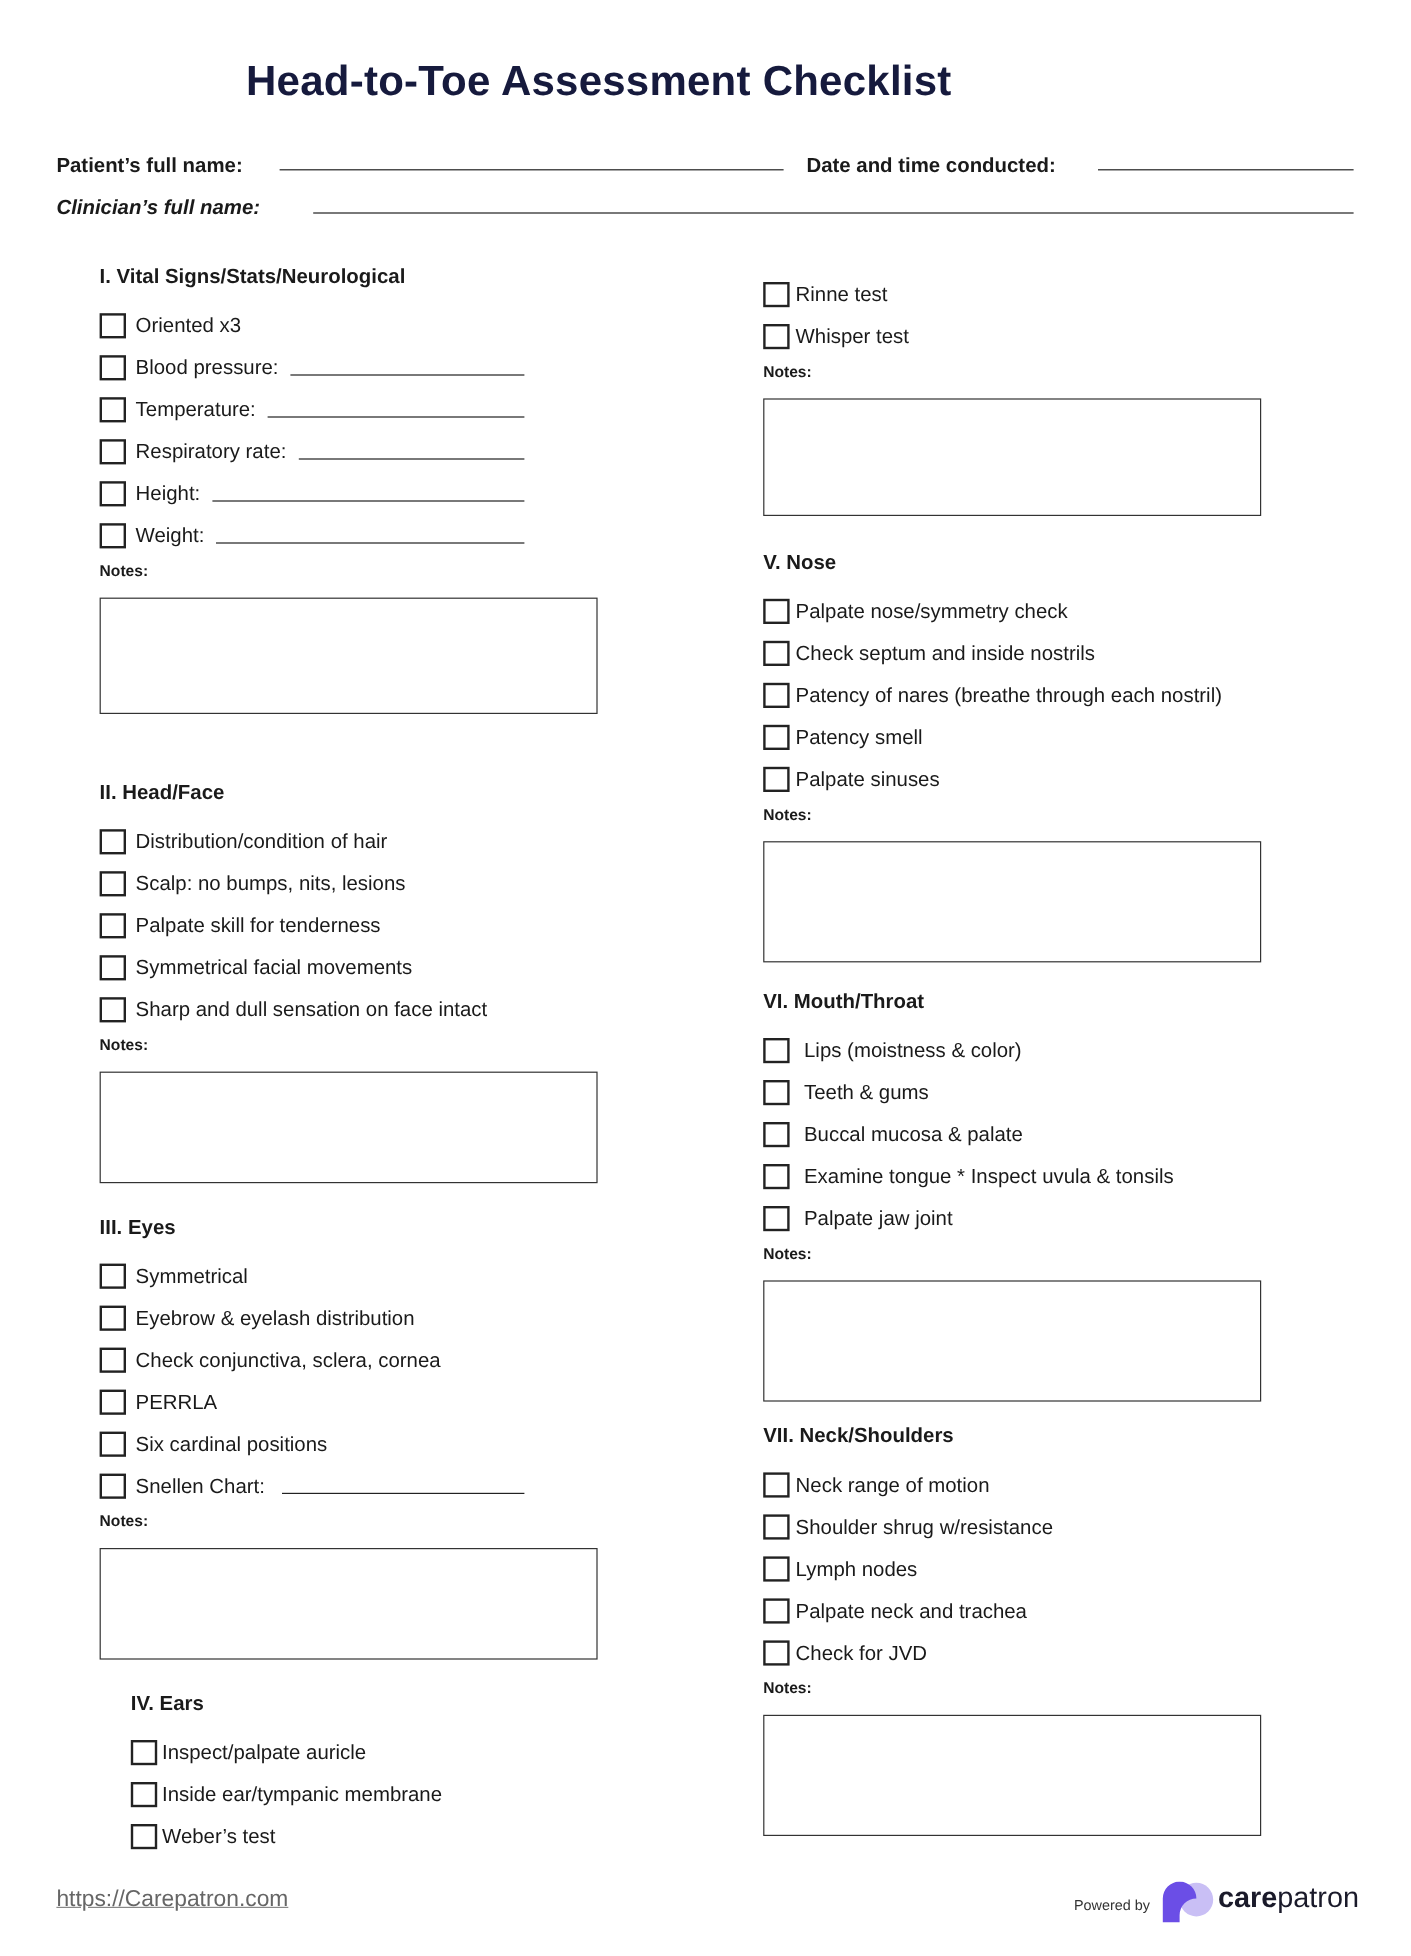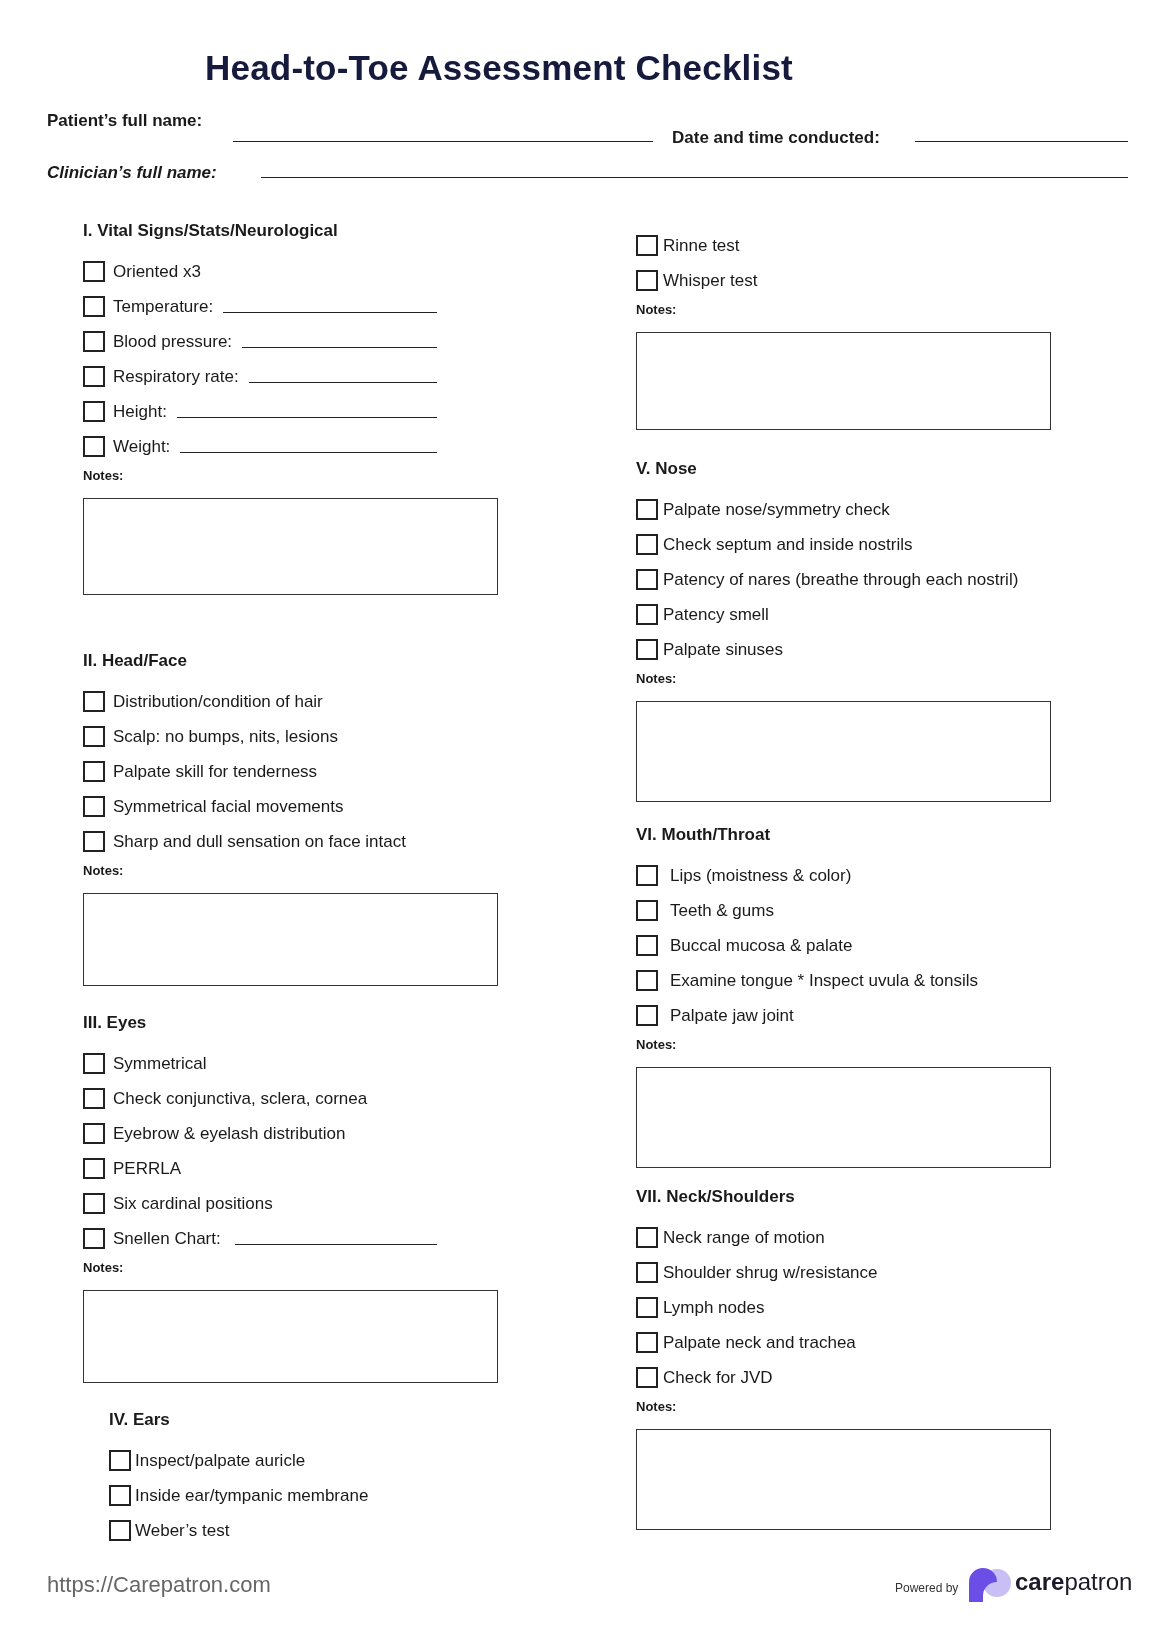--- a/index.html
+++ b/index.html
@@ -20,54 +20,54 @@
     .box {
       width: 22px; height: 21px; border: 2px solid #222; box-sizing: border-box;
       margin-right: 8px; flex: 0 0 auto; background: #fff;
     }
     .item-label { white-space: nowrap; }
     .fill-line { flex: 1 1 auto; border-top: 1.3px solid #222; margin-left: 10px; margin-top: 12px; }
     .notes-label { font-size: 13px; font-weight: bold; height: 34px; line-height: 24px; }
     .notes-box { border: 1.5px solid #333; box-sizing: border-box; background: #fff; }
 
     .footer-link {
-      position: absolute; left: 47px; top: 1572px; font-size: 22px; color: #666;
-      text-decoration-color: #888;
+      position: absolute; left: 47px; top: 1572px; font-size: 19px; color: #666;
+      text-decoration: underline; text-decoration-color: #888;
     }
     .powered { position: absolute; left: 895px; top: 1581px; font-size: 12px; color: #333; }
     .logo-mark { position: absolute; left: 965px; top: 1568px; width: 48px; height: 34px; }
     .logo-text { position: absolute; left: 1015px; top: 1568px; font-size: 24px; color: #1a1a2a; }
     .logo-text b { font-weight: bold; }
   </style>
 </head>
 <body>
 
 <div class="title">Head-to-Toe Assessment Checklist</div>
 
-<div class="hdr-label" style="left:47px; top:111px;">Patient’s full name:</div>
+<div class="hdr-label" style="left:47px; top:128px;">Patient’s full name:</div>
 <div class="hdr-line" style="left:233px; top:141px; width:420px;"></div>
 <div class="hdr-label" style="left:672px; top:128px;">Date and time conducted:</div>
 <div class="hdr-line" style="left:915px; top:141px; width:213px;"></div>
 <div class="hdr-label" style="left:47px; top:163px;font-style:italic;">Clinician’s full name:</div>
 <div class="hdr-line" style="left:261px; top:177px; width:867px;"></div>
 
 <div class="section" style="left:83px; top:220px; width:354px;">
   <div class="sec-title">I. Vital Signs/Stats/Neurological</div>
   <div class="item">
       <span class="box"></span>
       <span class="item-label">Oriented x3</span>
     </div>
   <div class="item">
       <span class="box"></span>
+      <span class="item-label">Blood pressure:</span>
+      <span class="fill-line"></span>
+    </div>
+  <div class="item">
+      <span class="box"></span>
       <span class="item-label">Temperature:</span>
-      <span class="fill-line"></span>
-    </div>
-  <div class="item">
-      <span class="box"></span>
-      <span class="item-label">Blood pressure:</span>
       <span class="fill-line"></span>
     </div>
   <div class="item">
       <span class="box"></span>
       <span class="item-label">Respiratory rate:</span>
       <span class="fill-line"></span>
     </div>
   <div class="item">
       <span class="box"></span>
       <span class="item-label">Height:</span>
@@ -109,25 +109,25 @@
 </div>
 
 <div class="section" style="left:83px; top:1012px; width:354px;">
   <div class="sec-title">III. Eyes</div>
   <div class="item">
       <span class="box"></span>
       <span class="item-label">Symmetrical</span>
     </div>
   <div class="item">
       <span class="box"></span>
+      <span class="item-label">Eyebrow &amp; eyelash distribution</span>
+    </div>
+  <div class="item">
+      <span class="box"></span>
       <span class="item-label">Check conjunctiva, sclera, cornea</span>
-    </div>
-  <div class="item">
-      <span class="box"></span>
-      <span class="item-label">Eyebrow &amp; eyelash distribution</span>
     </div>
   <div class="item">
       <span class="box"></span>
       <span class="item-label">PERRLA</span>
     </div>
   <div class="item">
       <span class="box"></span>
       <span class="item-label">Six cardinal positions</span>
     </div>
   <div class="item">

